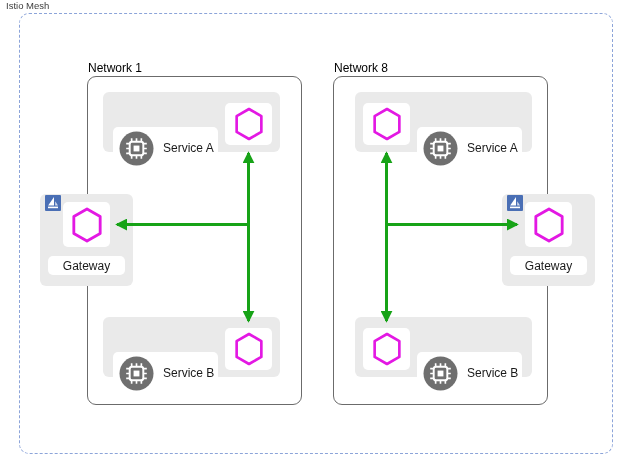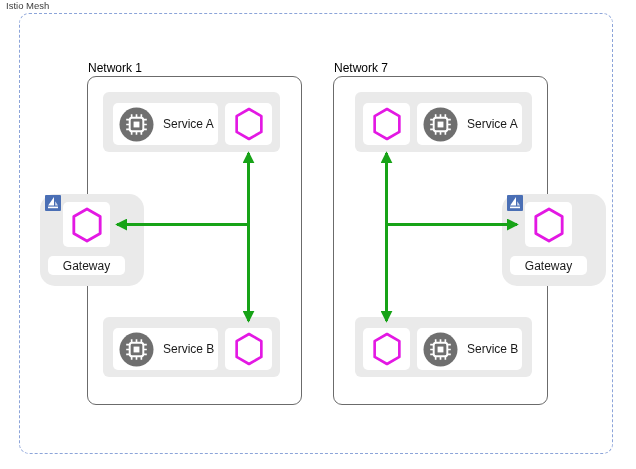--- a/index.html
+++ b/index.html
@@ -45,35 +45,35 @@
   }
   .white-box{
     background:var(--box-fill,#ffffff);
     border-radius:5px;
   }
   .svc-box{
     width:105px;height:42px;
     display:flex;align-items:center;
     box-sizing:border-box;
     padding-left:6px;
+    margin-top:24px;
   }
   .svc-name{
     font-size:12px;color:#1a1a1a;margin-left:9px;white-space:nowrap;
   }
   .hex-box{
     width:47px;height:42px;
     display:flex;align-items:center;justify-content:center;
   }
 
   
   .gw-container{
     width:93px;height:92px;
     background:var(--container-fill,#eaeaea);
-    border-radius:15px;
-    padding-left:11px;
+    border-radius:6px;
   }
   .gw-hex-box{
     width:47px;height:45px;
     display:flex;align-items:center;justify-content:center;
   }
   .gw-label{
     width:77px;height:19px;
     display:flex;align-items:center;justify-content:center;
     font-size:12px;color:#1a1a1a;
   }
@@ -95,21 +95,21 @@
 <body>
 
 <div id="canvas">
 
   <div class="abs mesh-label">Istio Mesh</div>
   <div class="abs mesh-boundary"></div>
 
   <div class="abs network-label" style="left:88px;top:61px;">Network 1</div>
   <div class="abs network-box" style="left:87px;"></div>
 
-  <div class="abs network-label" style="left:334px;top:61px;">Network 7</div>
+  <div class="abs network-label" style="left:334px;top:61px;">Network 8</div>
   <div class="abs network-box" style="left:333px;"></div>
 
   <div class="abs svc-container" style="left:103px;top:92px;">
     <div class="white-box svc-box abs" style="left:10px;top:11px;">
       <svg width="35" height="35" viewBox="0 0 36 36">
         <circle class="chip-circle" cx="18" cy="18" r="17.5"></circle>
         <path class="chip-glyph" stroke-width="1.7" d="M13 7.4v3.6M18 7.4v3.6M23 7.4v3.6M13 25v3.6M18 25v3.6M23 25v3.6M7.4 13h3.6M7.4 18h3.6M7.4 23h3.6M25 13h3.6M25 18h3.6M25 23h3.6"></path>
         <rect class="chip-glyph" stroke-width="2" x="11" y="11" width="14" height="14" rx="2.5"></rect>
         <rect class="chip-core" x="15" y="15" width="6" height="6"></rect>
       </svg>

